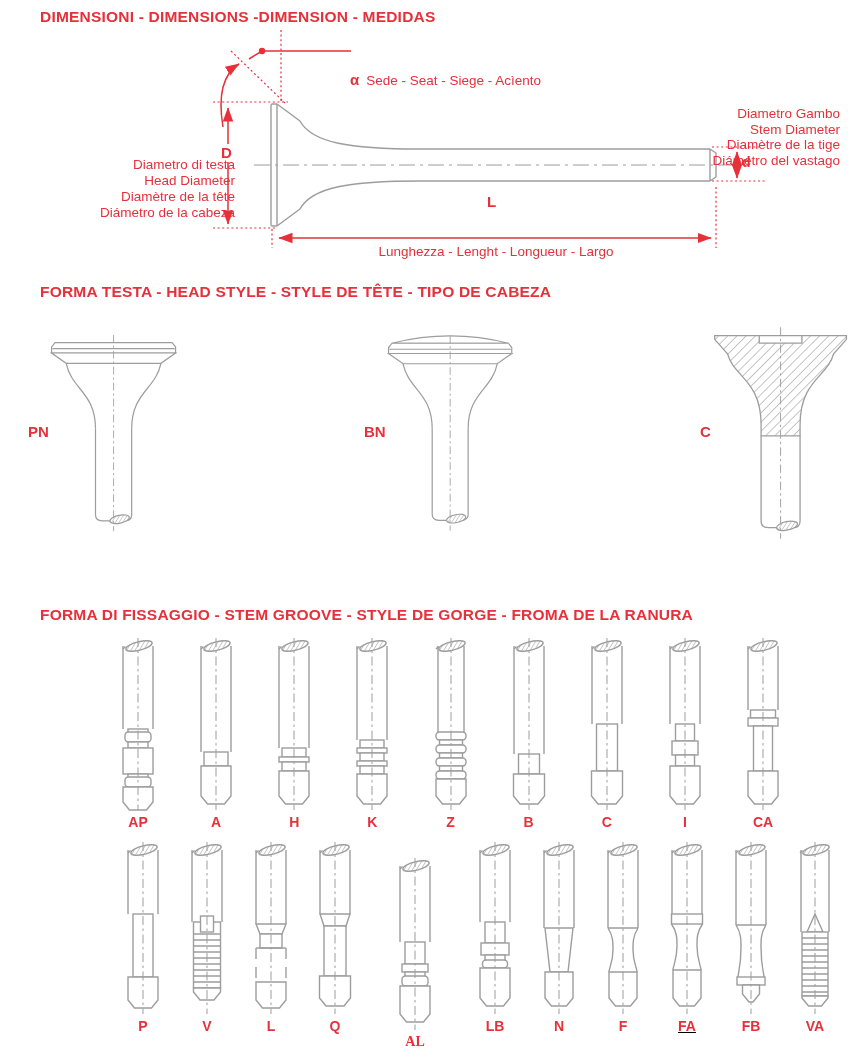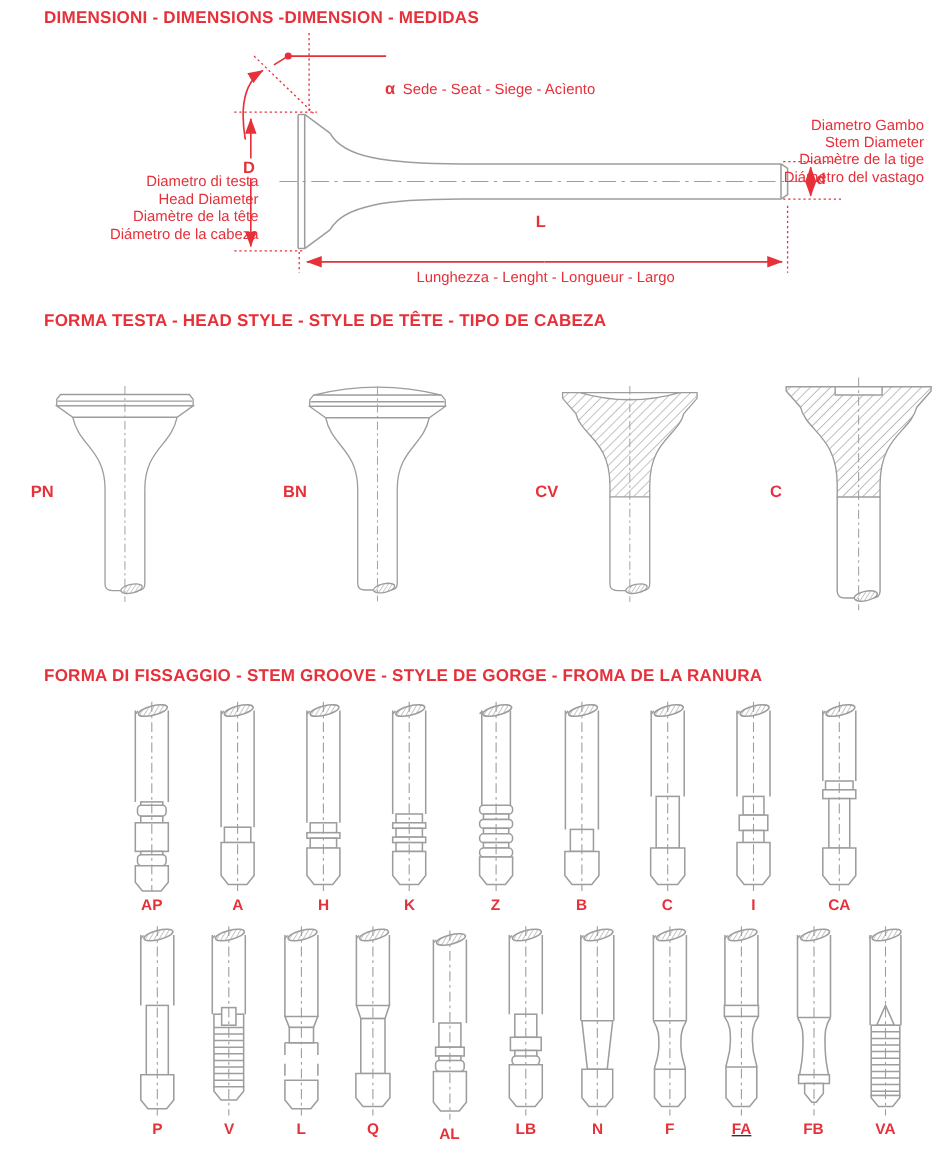--- a/index.html
+++ b/index.html
@@ -125,51 +125,37 @@
           <path class="seg" d="M3,24 H147 L130,36 H20 Z"></path>
           <path class="seg nf" d="M20,36 C26,66 54,70 54,112 M130,36 C124,66 96,70 96,112"></path>
           <path class="seg nf" d="M54,112 V212 Q54,219 62,219 H88 Q96,219 96,212 V112"></path>
           <g transform="rotate(-12 82 217)">
             <ellipse class="seg" cx="82" cy="217" rx="11.5" ry="4.6"></ellipse>
             <ellipse cx="82" cy="217" rx="11.5" ry="4.6" fill="url(#h2)" stroke="none"></ellipse>
           </g>
           <line class="cl" x1="75" y1="3" x2="75" y2="231"></line>
         </svg>
       </figure>
-      <figure class="head-item" style="margin: 16px;">
+      <figure class="head-item" style="margin: 0px;">
         <div class="fig-label">BN</div>
         <svg viewBox="0 0 150 235" width="150" height="235">
           <path class="seg" d="M7,12 Q75,-5 143,12 Z"></path>
           <path class="seg" d="M7,12 L143,12 L147,17 V24 H3 V17 Z"></path>
           <line class="seg nf" x1="4" y1="19" x2="146" y2="19"></line>
           <path class="seg" d="M3,24 H147 L130,36 H20 Z"></path>
           <path class="seg nf" d="M20,36 C26,66 54,70 54,112 M130,36 C124,66 96,70 96,112"></path>
           <path class="seg nf" d="M54,112 V212 Q54,219 62,219 H88 Q96,219 96,212 V112"></path>
           <g transform="rotate(-12 82 217)">
             <ellipse class="seg" cx="82" cy="217" rx="11.5" ry="4.6"></ellipse>
             <ellipse cx="82" cy="217" rx="11.5" ry="4.6" fill="url(#h2)" stroke="none"></ellipse>
           </g>
           <line class="cl" x1="75" y1="3" x2="75" y2="231"></line>
         </svg>
       </figure>
       <figure class="head-item" style="margin: 0px;">
-        <div class="fig-label">CV</div>
-        <svg viewBox="0 0 150 235" width="150" height="235">
-          <path d="M4,10 H146 V16 L132,32 C126,56 96,60 96,108 V120 H54 V108 C54,60 24,56 18,32 L4,16 Z" fill="#fff" stroke="none"></path>
-          <path d="M4,10 H146 V16 L132,32 C126,56 96,60 96,108 V120 H54 V108 C54,60 24,56 18,32 L4,16 Z M22,10 Q75,25 128,10 Z" fill="url(#h1)" fill-rule="evenodd" stroke="none"></path>
-          <path class="seg nf" d="M4,10 H146 V16 L132,32 C126,56 96,60 96,108 V120 H54 V108 C54,60 24,56 18,32 L4,16 Z M22,10 Q75,25 128,10 Z"></path>
-          <path class="seg nf" d="M54,120 V212 Q54,219 62,219 H88 Q96,219 96,212 V120"></path>
-          <g transform="rotate(-12 82 217)">
-            <ellipse class="seg" cx="82" cy="217" rx="11.5" ry="4.6"></ellipse>
-            <ellipse cx="82" cy="217" rx="11.5" ry="4.6" fill="url(#h2)" stroke="none"></ellipse>
-          </g>
-          <line class="cl" x1="75" y1="3" x2="75" y2="231"></line>
-        </svg>
-      </figure>
-      <figure class="head-item" style="margin: 0px;">
         <div class="fig-label">C</div>
         <svg viewBox="0 0 150 235" width="150" height="235">
           <path d="M4,12 H146 V16 L132,32 C126,56 96,60 96,108 V120 H54 V108 C54,60 24,56 18,32 L4,16 Z" fill="#fff" stroke="none"></path>
           <path d="M4,12 H146 V16 L132,32 C126,56 96,60 96,108 V120 H54 V108 C54,60 24,56 18,32 L4,16 Z M52,12 H98 V20 H52 Z" fill="url(#h1)" fill-rule="evenodd" stroke="none"></path>
           <path class="seg nf" d="M4,12 H146 V16 L132,32 C126,56 96,60 96,108 V120 H54 V108 C54,60 24,56 18,32 L4,16 Z M52,12 H98 V20 H52 Z"></path>
           <path class="seg nf" d="M54,120 V212 Q54,219 62,219 H88 Q96,219 96,212 V120"></path>
           <g transform="rotate(-12 82 217)">
             <ellipse class="seg" cx="82" cy="217" rx="11.5" ry="4.6"></ellipse>
             <ellipse cx="82" cy="217" rx="11.5" ry="4.6" fill="url(#h2)" stroke="none"></ellipse>
           </g>
@@ -384,21 +370,21 @@
           <path class="seg" d="M16.5,136 H47.5 V158 L41,166 H23 L16.5,158 Z"></path>
           <path class="seg nf" d="M17,13 L19.5,10.5"></path>
           <g transform="rotate(-14 33 10)">
             <ellipse class="seg" cx="33" cy="10" rx="13.5" ry="4.2"></ellipse>
             <ellipse cx="33" cy="10" rx="13.5" ry="4.2" fill="url(#h2)" stroke="none"></ellipse>
           </g>
           <line class="cl" x1="32" y1="2" x2="32" y2="174"></line>
         </svg>
         <div class="fig-label">Q</div>
       </figure>
-      <figure class="stem-item" style="margin: 4px;">
+      <figure class="stem-item" style="margin: 16px; font-family: Liberation Serif, serif;">
         <svg viewBox="0 0 64 176" width="64" height="176">
           <path class="seg nf" d="M17,86 V10 M47,86 V10"></path>
           <rect class="seg" x="22" y="86" width="20" height="22"></rect>
           <rect class="seg" x="19" y="108" width="26" height="8"></rect>
           <rect class="seg" x="22" y="116" width="20" height="6"></rect>
           <rect class="seg" x="19" y="120" width="26" height="10" rx="3.5"></rect>
           <path class="seg" d="M17,130 H47 V158 L40.5,166 H23.5 L17,158 Z"></path>
           <path class="seg nf" d="M17,13 L19.5,10.5"></path>
           <g transform="rotate(-14 33 10)">
             <ellipse class="seg" cx="33" cy="10" rx="13.5" ry="4.2"></ellipse>

